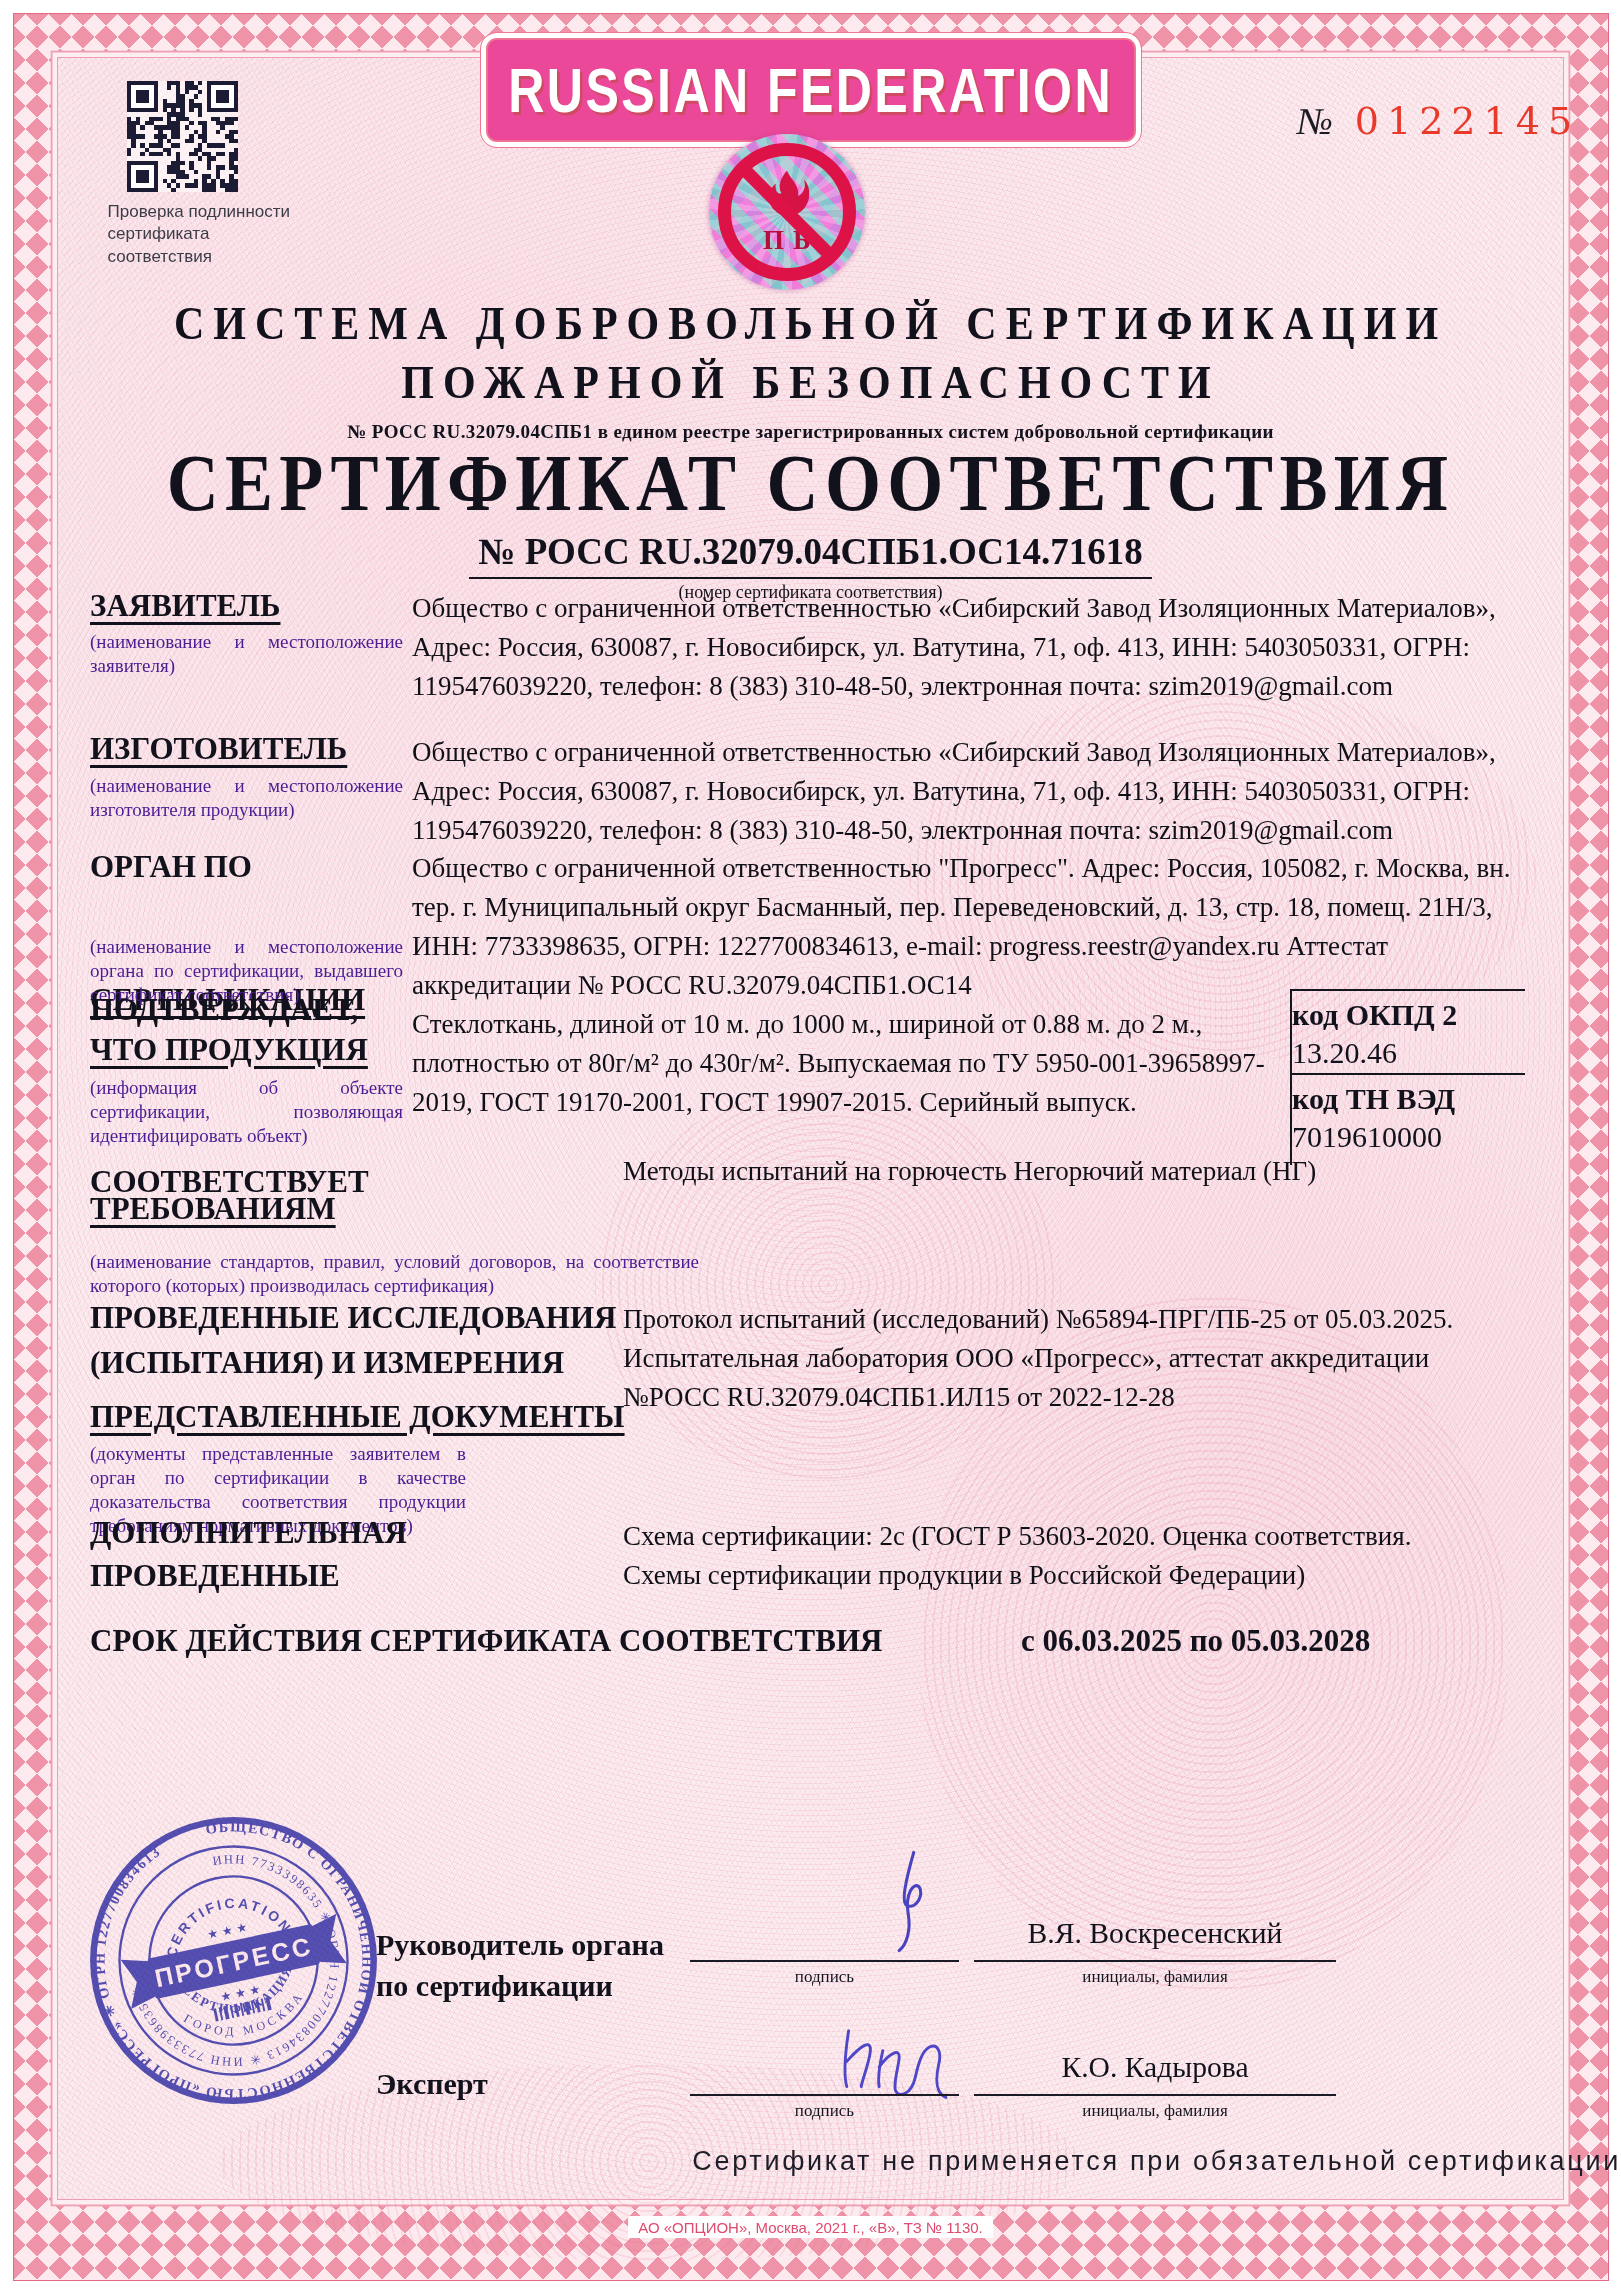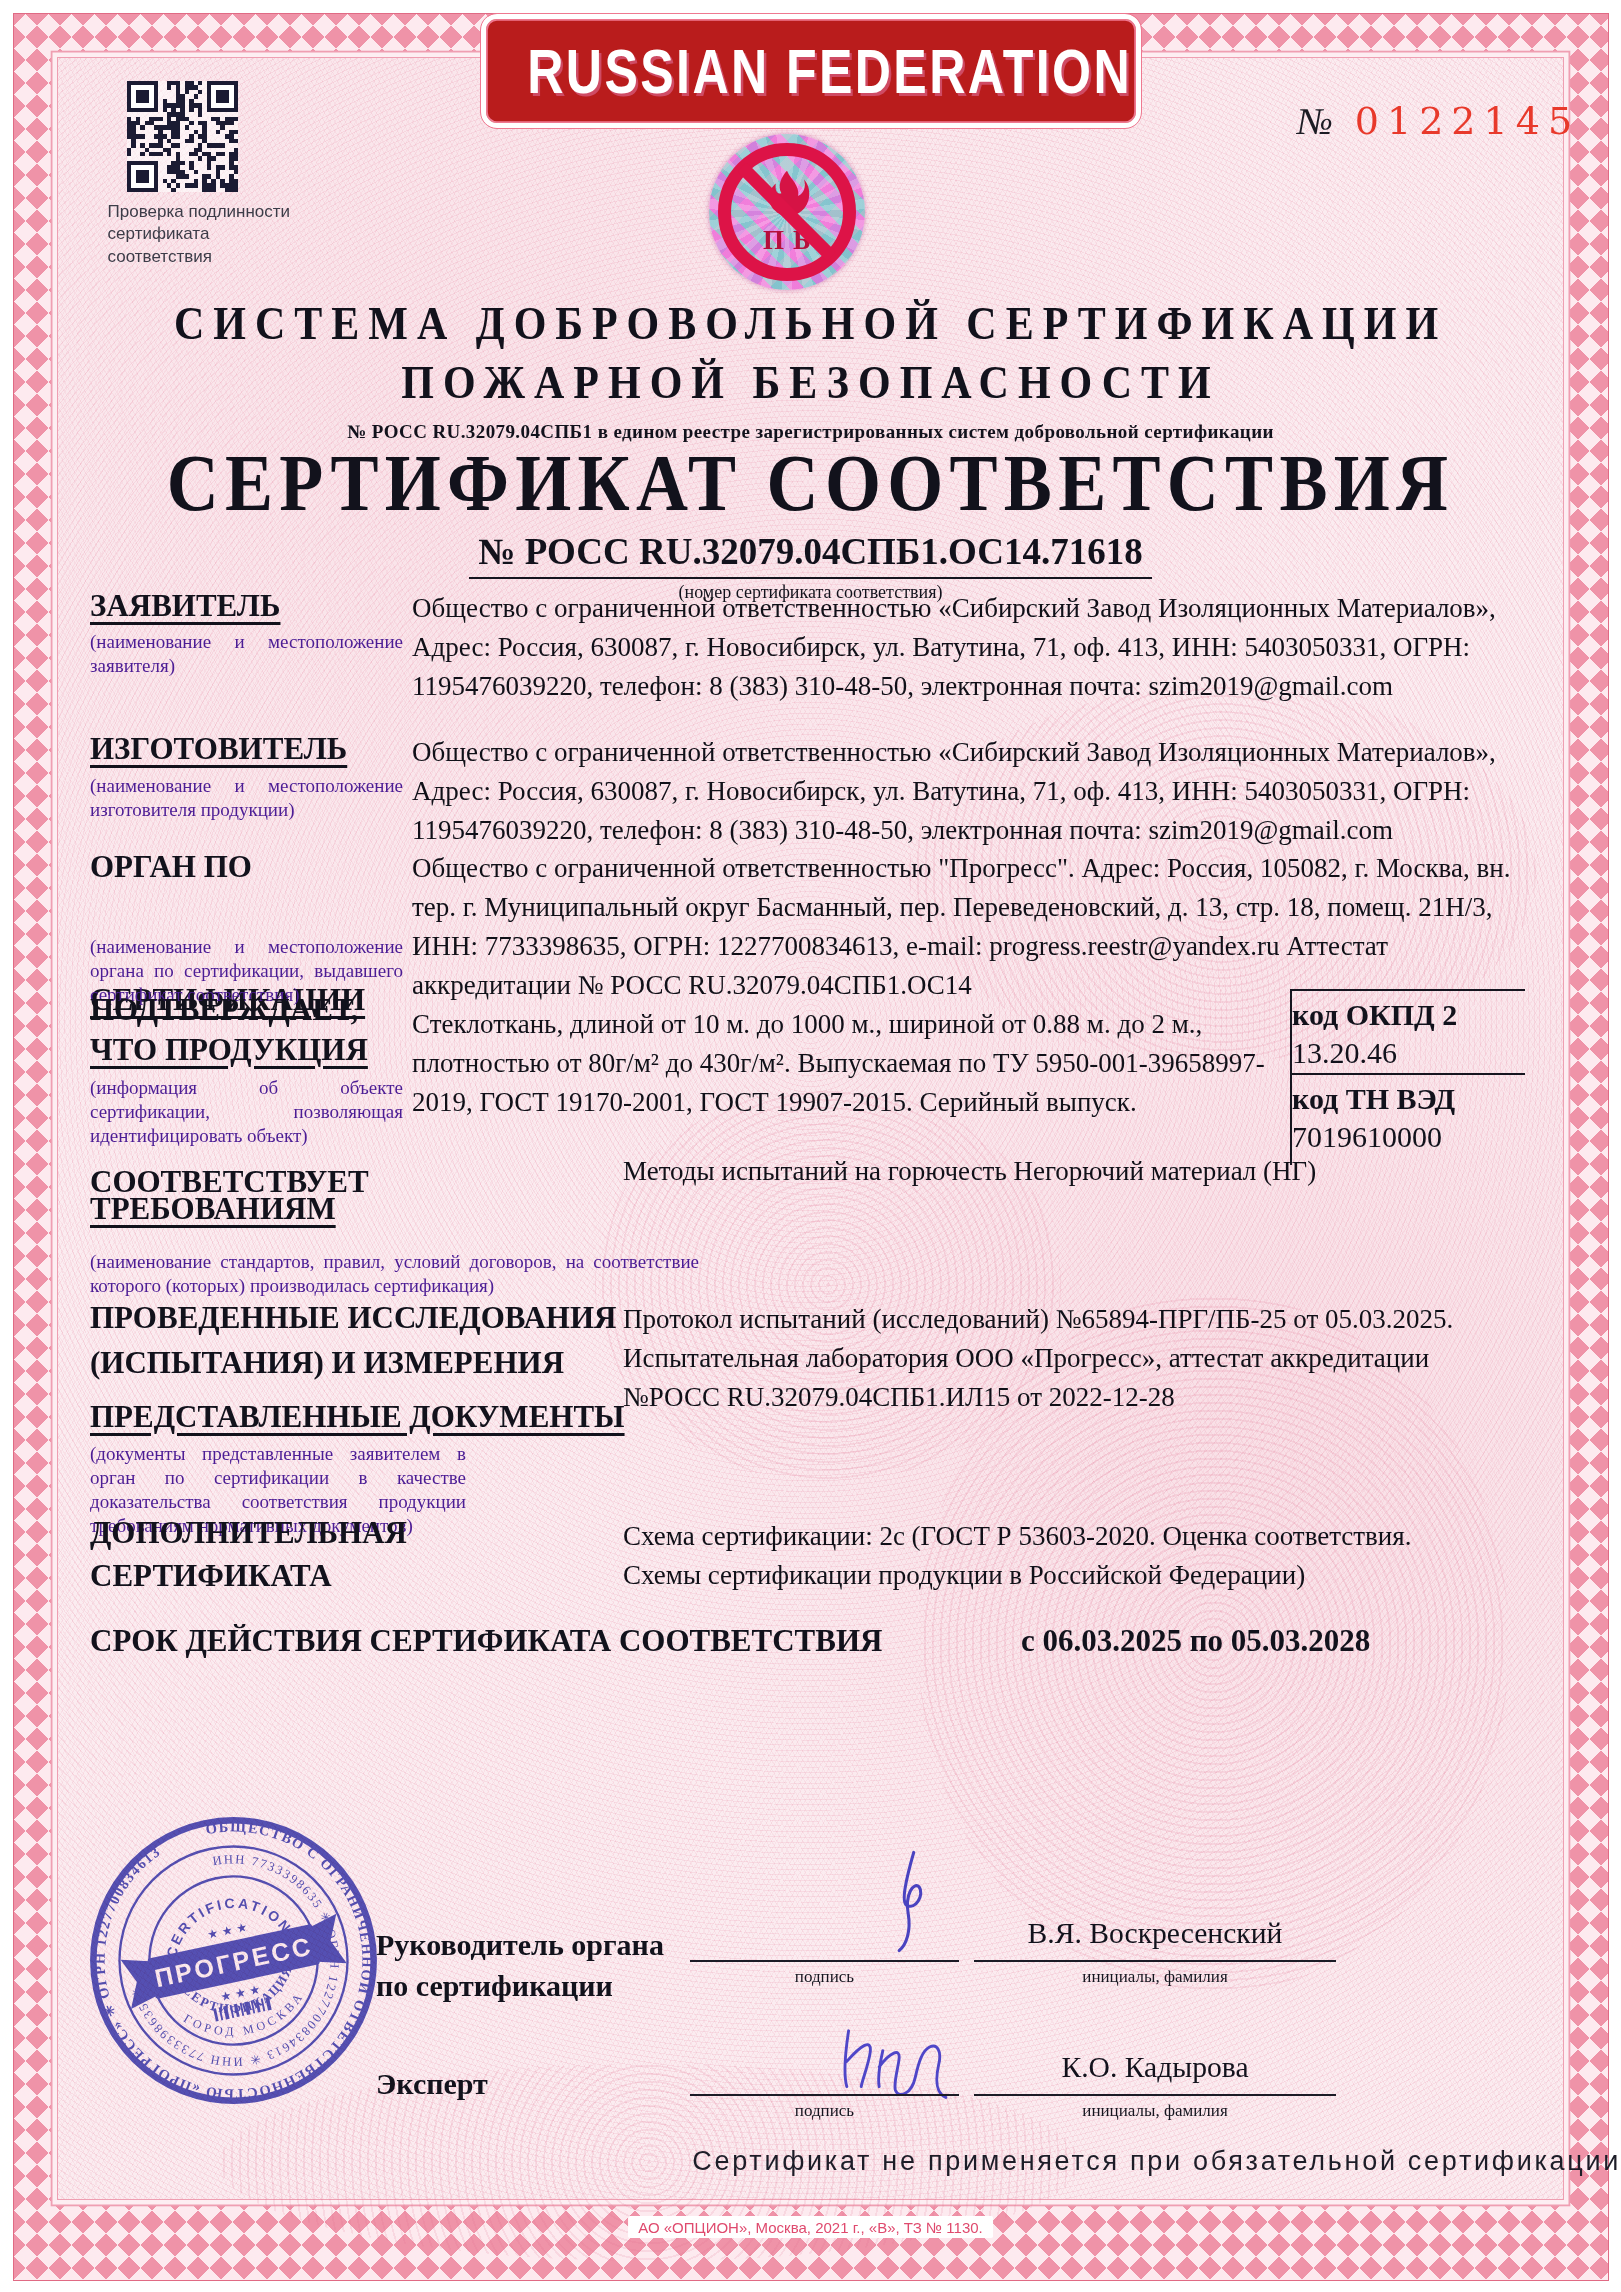--- a/index.html
+++ b/index.html
@@ -26,23 +26,23 @@
       repeating-linear-gradient(60deg,rgba(228,120,150,0.10) 0 0.9px,transparent 0.9px 4.5px),
       repeating-linear-gradient(-60deg,rgba(228,120,150,0.10) 0 0.9px,transparent 0.9px 4.5px);}
   .patch{position:absolute;border-radius:50%;pointer-events:none;
     background:repeating-radial-gradient(circle at 50% 50%,rgba(222,105,138,.14) 0 1.8px,transparent 1.8px 8px);}
   .patch.p1{right:54px;top:1236px;width:591px;height:699px;}
   .patch.p2{left:537px;top:1030px;width:466px;height:394px;}
   .patch.p3{left:161px;top:2006px;width:860px;height:197px;}
   .patch.p4{left:851px;top:627px;width:627px;height:376px;}
 
   
-  .banner{position:absolute;left:50%;top:14px;transform:translateX(-50%);
-    width:650px;height:104px;background:#b91c1c;border:5.4px solid #ffffff;
-    outline:1.8px solid #ef7890;border-radius:16px;display:flex;align-items:center;
+  .banner{position:absolute;left:50%;top:33px;transform:translateX(-50%);
+    width:650px;height:104px;background:#ec4899;border:5.4px solid #ffffff;
+    outline:1.8px solid #ef7890;border-radius:16px;display:flex;align-items:center;justify-content:center;
     box-shadow:inset 0 0 0 1.8px #ef7890;}
   .banner span{font-family:"Liberation Sans",sans-serif;font-weight:bold;font-size:57px;
     letter-spacing:2.7px;color:#fff;transform:scaleX(.88) scaleY(1.12);
     text-shadow:2.7px 2.7px 0 #cf4b64;white-space:nowrap;}
 
   
   .serial{position:absolute;left:1297px;top:99px;font-size:38px;white-space:nowrap;}
   .serial .pfx{color:#1c1c24;font-style:italic;}
   .serial .num{color:#e8392b;letter-spacing:8px;font-family:"DejaVu Serif",serif;margin-left:12.5px;}
 
@@ -421,21 +421,21 @@
 </div>
 
 <div class="slabel" style="top:1300px;">ПРОВЕДЕННЫЕ ИССЛЕДОВАНИЯ</div>
 <div class="slabel" style="top:1345px;">(ИСПЫТАНИЯ) И ИЗМЕРЕНИЯ</div>
 <div class="scontent" style="left:623px;top:1300px;width:905px;">Протокол испытаний (исследований) №65894-ПРГ/ПБ-25 от 05.03.2025. Испытательная лаборатория ООО «Прогресс», аттестат аккредитации №РОСС RU.32079.04СПБ1.ИЛ15 от 2022-12-28</div>
 
 <div class="slabel u" style="top:1399px;">ПРЕДСТАВЛЕННЫЕ ДОКУМЕНТЫ</div>
 <div class="scaption" style="top:1442px;width:376px;">(документы представленные заявителем в орган по сертификации в качестве доказательства соответствия продукции требованиям нормативных документов)</div>
 
 <div class="slabel" style="top:1515px;">ДОПОЛНИТЕЛЬНАЯ</div>
-<div class="slabel" style="top:1558px;">СЕРТИФИКАТА</div>
+<div class="slabel" style="top:1558px;">ПРОВЕДЕННЫЕ</div>
 <div class="scontent" style="left:623px;top:1517px;width:842px;">Схема сертификации: 2с (ГОСТ Р 53603-2020. Оценка соответствия. Схемы сертификации продукции в Российской Федерации)</div>
 
 <div class="validity-label">СРОК ДЕЙСТВИЯ СЕРТИФИКАТА СООТВЕТСТВИЯ</div>
 <div class="validity-value">с 06.03.2025 по 05.03.2028</div>
 
 <div class="stamp">
   <svg viewBox="0 0 320 320">
     <defs>
       <path id="r1" d="M160,22 a138,138 0 1 1 -0.01,0" fill="none"></path>
       <path id="r2" d="M160,56 a104,104 0 1 1 -0.01,0" fill="none"></path>

